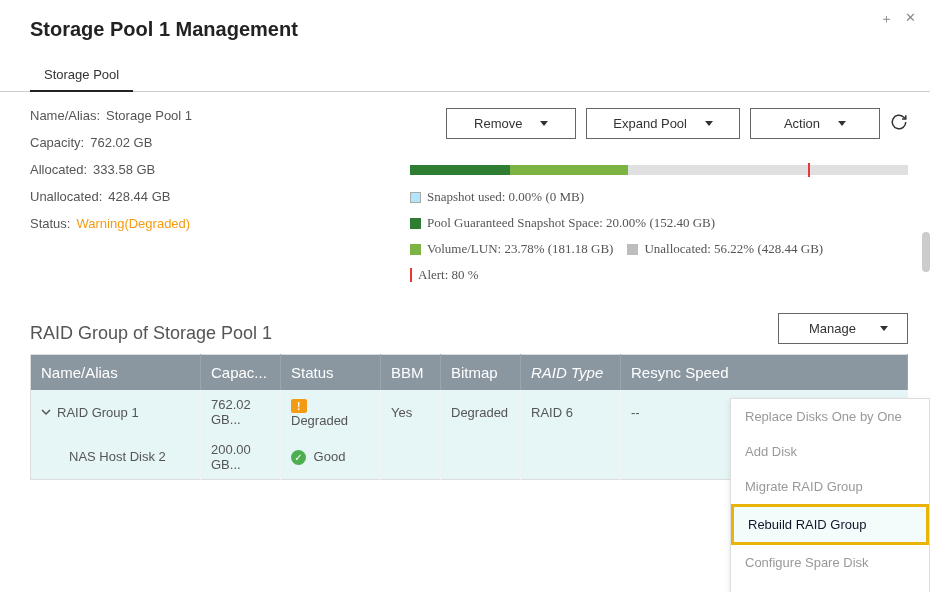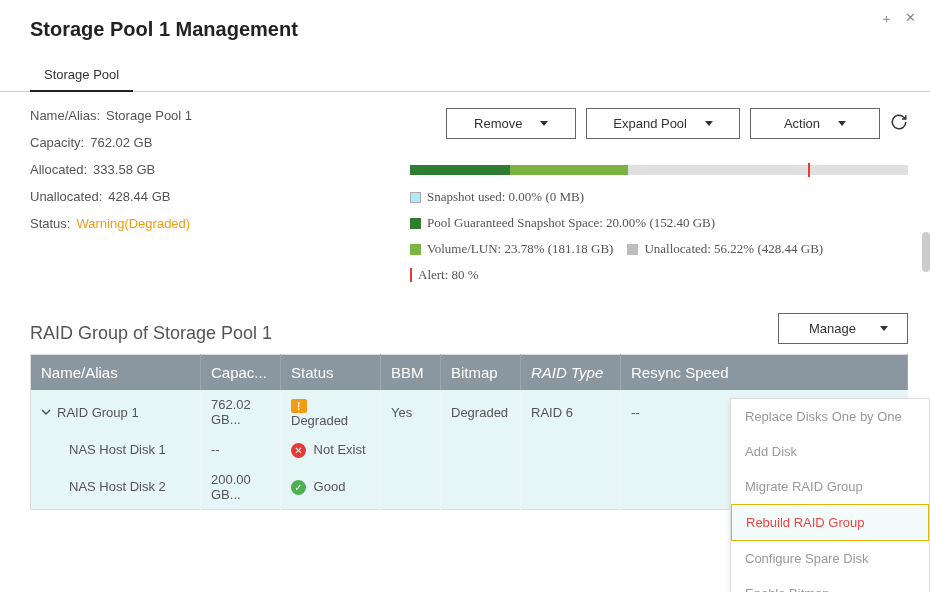--- a/index.html
+++ b/index.html
@@ -48,21 +48,21 @@
 .chev svg { width: 10px; height: 10px; }
 .indent { padding-left: 28px; }
 .icon-warn, .icon-err, .icon-ok { width: 15px; height: 15px; display: inline-flex; align-items: center; justify-content: center; border-radius: 50%; color: #fff; font-size: 10px; margin-right: 4px; vertical-align: middle; }
 .icon-warn { background: #f39c12; border-radius: 2px; width: 0; height: 0; border-left: 8px solid transparent; border-right: 8px solid transparent; border-bottom: 14px solid #f39c12; position: relative; }
 .icon-warn::after { content: "!"; position: absolute; left: -2px; top: 2px; color: #fff; font-size: 10px; font-weight: bold; }
 .icon-err { background: #e53935; }
 .icon-ok { background: #4caf50; }
 .dropdown { position: absolute; right: 0; top: 306px; width: 200px; background: #fff; border: 1px solid #ddd; box-shadow: 0 2px 6px rgba(0,0,0,0.1); z-index: 10; }
 .dd-item { padding: 10px 14px; color: #999; cursor: pointer; display: flex; justify-content: space-between; align-items: center; }
 .dd-item.active { color: #333; }
-.dd-item.hl { border: 1px solid #eab308; background: #f3fbfb; color: #ef4444; }
+.dd-item.hl { border: 3px solid #eab308; background: #f3fbfb; color: #0f172a; }
 .scrollbar { position: absolute; right: 0; top: 140px; width: 8px; height: 40px; background: #ccc; border-radius: 4px; }
 </style>
 </head>
 <body>
 
 <div class="win-controls">
   <span>＋</span>
   <span>✕</span>
 </div>
 
@@ -166,29 +166,20 @@
                 <path d="M1 3 L5 7 L9 3" stroke="#555" fill="none" stroke-width="1.5"></path>
               </svg></span><span>RAID Group 1</span></td>
           <td>762.02 GB...</td>
           <td><span class="icon-warn"></span><span> Degraded</span></td>
           <td>Yes</td>
           <td>Degraded</td>
           <td>RAID 6</td>
           <td>--</td>
         </tr>
         <tr>
-          <td><span class="indent">NAS Host Disk 1</span></td>
-          <td>--</td>
-          <td><span class="icon-err">✕</span><span> Not Exist</span></td>
-          <td></td>
-          <td></td>
-          <td></td>
-          <td></td>
-        </tr>
-        <tr>
           <td><span class="indent">NAS Host Disk 2</span></td>
           <td>200.00 GB...</td>
           <td><span class="icon-ok">✓</span><span> Good</span></td>
           <td></td>
           <td></td>
           <td></td>
           <td></td>
         </tr>
       </tbody>
   </table>

